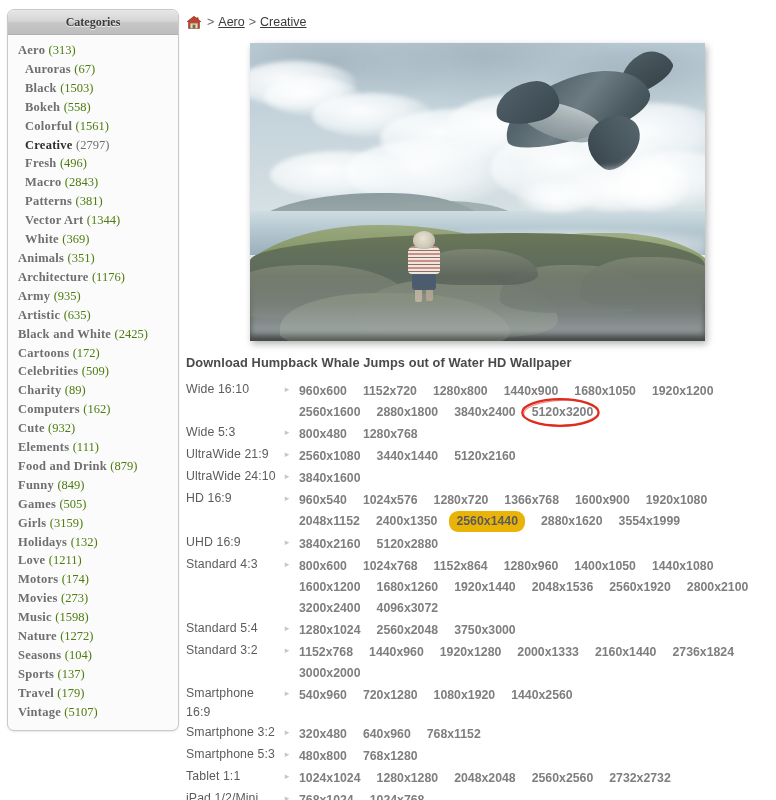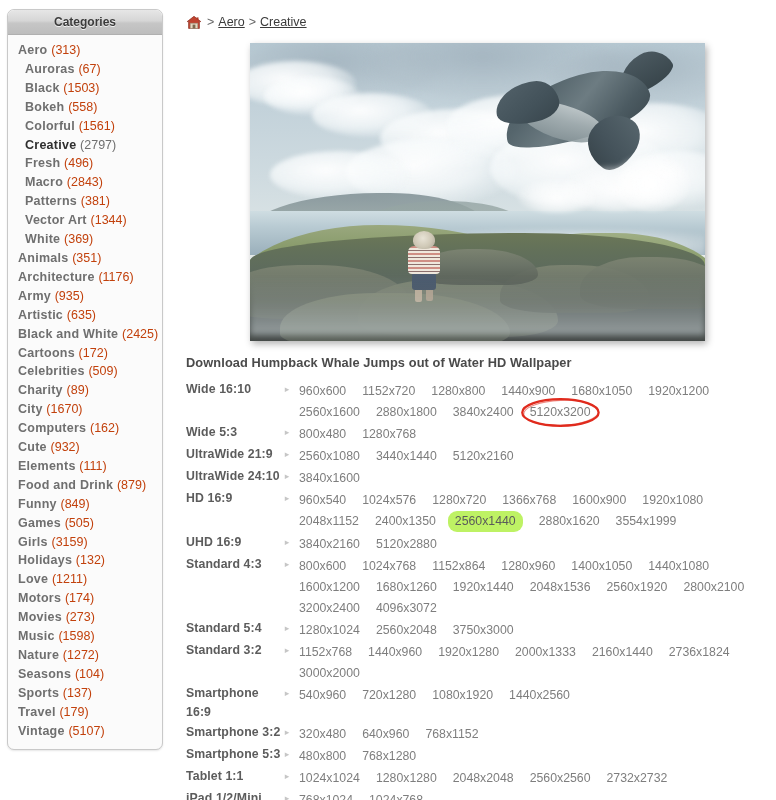--- a/index.html
+++ b/index.html
@@ -18,26 +18,27 @@
     align-items: flex-start;
   }
 
   
   #sidebar-col {
     width: 175px;
     flex: 0 0 175px;
     padding: 9px 0 0 7px;
   }
   .panel {
-    width: 156px;
+    width: 172px;
     border: 1px solid #c9c9c9;
     border-radius: 7px;
     background: #fbfbfb;
     overflow: hidden;
     box-shadow: 0 1px 2px rgba(0,0,0,0.10);
+    font-family: Liberation Serif, serif;
   }
   .panel-header {
     height: 25px;
     line-height: 25px;
     text-align: center;
     font-size: 12px;
     font-weight: bold;
     color: #3b3b3b;
     text-shadow: 0 1px 0 rgba(255,255,255,0.75);
     background: linear-gradient(to bottom, #e6e6e6 0%, #d6d6d6 45%, #c6c6c6 55%, #bdbdbd 100%);
@@ -57,21 +58,21 @@
     letter-spacing: 0.25px;
     padding-left: 10px;
     white-space: nowrap;
     cursor: pointer;
   }
   .cat-item.sub { padding-left: 17px; }
   .cat-item.active { color: #2f2f2f; }
   .cat-count {
     font-weight: normal;
     letter-spacing: 0;
-    color: #c2410c;
+    color: #4d7c0f;
   }
   .cat-item.active .cat-count { color: #6f6f6f; }
 
   
   #main {
     flex: 1 1 auto;
     padding: 13px 6px 0 11px;
     min-width: 0;
   }
   
@@ -236,50 +237,51 @@
   #res-table { margin-top: 10px; position: relative; }
   .res-row {
     display: flex;
     align-items: flex-start;
     margin-bottom: 1px;
   }
   .res-label {
     flex: 0 0 95px;
     width: 95px;
     font-size: 12.3px;
-    font-weight: bold;
+    font-weight: normal;
     color: #5c5c5c;
     line-height: 19px;
     letter-spacing: 0.1px;
   }
   .res-arrow {
     flex: 0 0 12px;
     width: 12px;
     line-height: 19px;
     color: #c6c6c6;
     font-size: 9px;
     text-align: center;
   }
   .res-values {
     flex: 1 1 auto;
     min-width: 0;
     line-height: 19px;
     padding-left: 6px;
+    font-weight: bold;
   }
   .res-val {
     display: inline-block;
     font-size: 12.3px;
     color: #7e7e7e;
     margin-right: 16px;
     cursor: pointer;
     white-space: nowrap;
   }
   .res-val:last-child { margin-right: 0; }
   .res-val.selected {
-    background: #bef264;
+    background: #eab308;
     color: #5a5a5a;
     border-radius: 9px;
     padding: 1px 7px;
     margin-left: -4px;
   }
   
   #annot-ellipse {
     position: absolute;
     pointer-events: none;
   }
@@ -305,21 +307,20 @@
           <li class="cat-item sub"><span>Vector Art</span> <span class="cat-count">(1344)</span></li>
           <li class="cat-item sub"><span>White</span> <span class="cat-count">(369)</span></li>
           <li class="cat-item"><span>Animals</span> <span class="cat-count">(351)</span></li>
           <li class="cat-item"><span>Architecture</span> <span class="cat-count">(1176)</span></li>
           <li class="cat-item"><span>Army</span> <span class="cat-count">(935)</span></li>
           <li class="cat-item"><span>Artistic</span> <span class="cat-count">(635)</span></li>
           <li class="cat-item"><span>Black and White</span> <span class="cat-count">(2425)</span></li>
           <li class="cat-item"><span>Cartoons</span> <span class="cat-count">(172)</span></li>
           <li class="cat-item"><span>Celebrities</span> <span class="cat-count">(509)</span></li>
           <li class="cat-item"><span>Charity</span> <span class="cat-count">(89)</span></li>
-          <li class="cat-item"><span>City</span> <span class="cat-count">(1670)</span></li>
           <li class="cat-item"><span>Computers</span> <span class="cat-count">(162)</span></li>
           <li class="cat-item"><span>Cute</span> <span class="cat-count">(932)</span></li>
           <li class="cat-item"><span>Elements</span> <span class="cat-count">(111)</span></li>
           <li class="cat-item"><span>Food and Drink</span> <span class="cat-count">(879)</span></li>
           <li class="cat-item"><span>Funny</span> <span class="cat-count">(849)</span></li>
           <li class="cat-item"><span>Games</span> <span class="cat-count">(505)</span></li>
           <li class="cat-item"><span>Girls</span> <span class="cat-count">(3159)</span></li>
           <li class="cat-item"><span>Holidays</span> <span class="cat-count">(132)</span></li>
           <li class="cat-item"><span>Love</span> <span class="cat-count">(1211)</span></li>
           <li class="cat-item"><span>Motors</span> <span class="cat-count">(174)</span></li>

